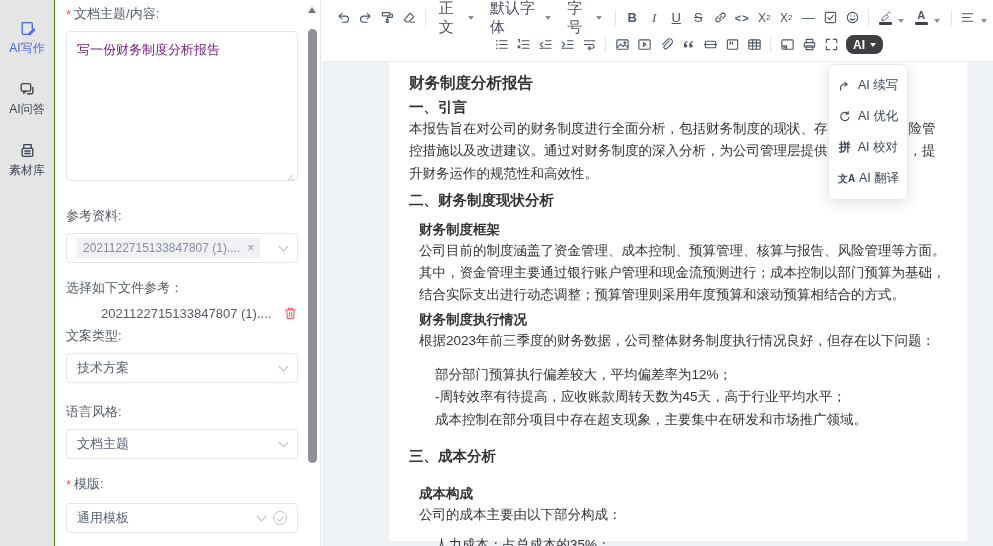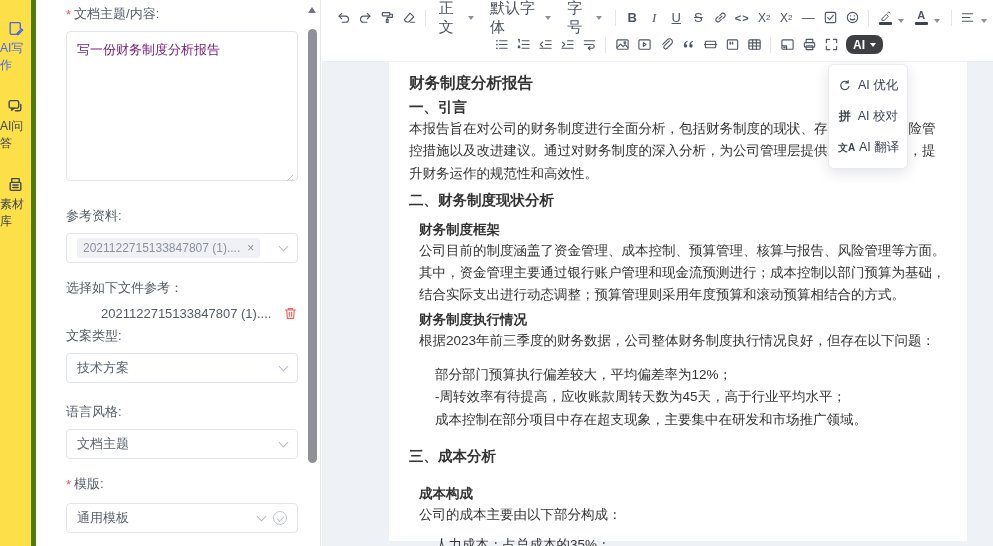--- a/index.html
+++ b/index.html
@@ -2,22 +2,22 @@
 <html><head>
 <meta charset="utf-8">
 <style>
   * { margin:0; padding:0; box-sizing:border-box; }
   html,body { width:993px; height:546px; overflow:hidden; background:#fff;
     font-family:"Liberation Sans","DejaVu Sans",sans-serif; }
   svg { display:block; }
   .sv { stroke:currentColor; fill:none; stroke-width:1.2; stroke-linecap:round; stroke-linejoin:round; }
 
   
-  #nav { position:absolute; left:0; top:0; width:36px; height:546px; background:#fde047;
-    border-right:5px solid #4d7c0f; z-index:5; }
+  #nav { position:absolute; left:0; top:0; width:55px; height:546px; background:#e5e5e5;
+    border-right:1px solid #4d7c0f; z-index:5; }
   .nav-item { display:flex; flex-direction:column; align-items:center; gap:3px;
     margin-top:24px; font-size:12px; color:#3f4654; cursor:pointer; }
   .nav-item:first-child { margin-top:20px; }
   .nav-item.active { color:#4a66f0; }
 
   
   #panel { position:absolute; left:56px; top:0; width:248px; height:546px; background:#fff;
     padding:5px 8px 0 10px; }
   .flabel { font-size:13px; color:#545b66; display:flex; gap:3px; align-items:center; }
   .star { color:#f25555; font-size:13px; }
@@ -418,20 +418,29 @@
         <div class="b-h3 g16">成本构成</div>
         <div class="b-p2">公司的成本主要由以下部分构成：</div>
         <div class="b-li g8">人力成本：占总成本的35%；</div>
       </div>
     </div>
 
     <div id="ai-menu">
       <div class="mi">
         <span class="gl">
           <svg class="sv" width="14" height="14" viewBox="0 0 16 16" style="stroke-width:1.3">
+              <path d="M3 12.5V10c0-3 3-5 7-4"></path>
+              <path d="M7.8 3.8L10.4 6 7.8 8.2"></path>
+            </svg>
+        </span>
+        <span>AI 续写</span>
+      </div>
+      <div class="mi">
+        <span class="gl">
+          <svg class="sv" width="14" height="14" viewBox="0 0 16 16" style="stroke-width:1.3">
               <path d="M12.6 8.5A4.8 4.8 0 1111.4 4"></path>
               <path d="M11.6 1.8v2.7H8.9"></path>
             </svg>
         </span>
         <span>AI 优化</span>
       </div>
       <div class="mi">
         <span class="gl">拼</span>
         <span>AI 校对</span>
       </div>

